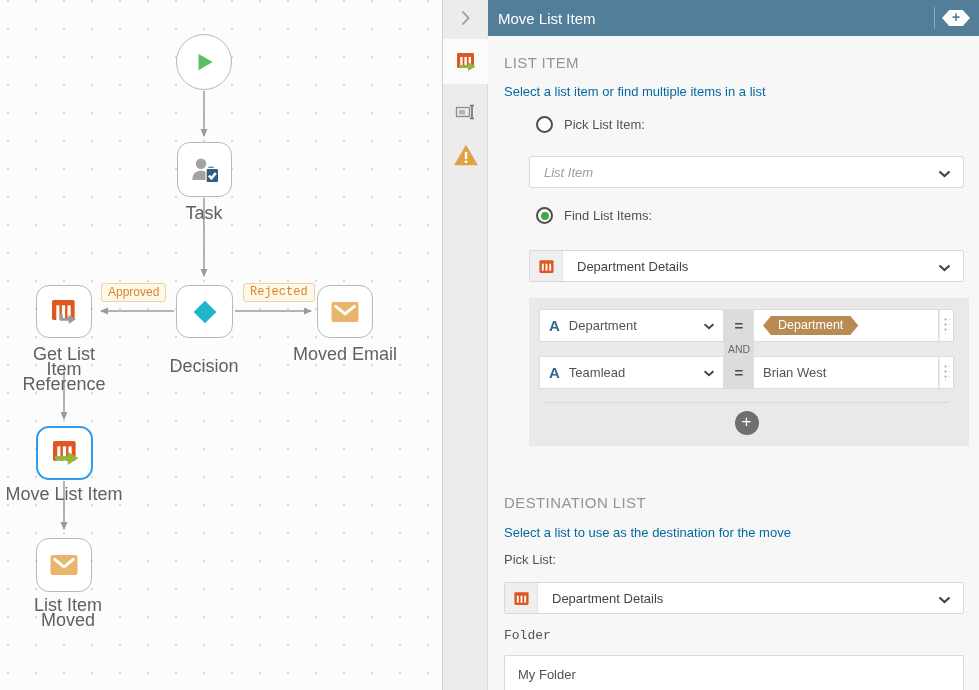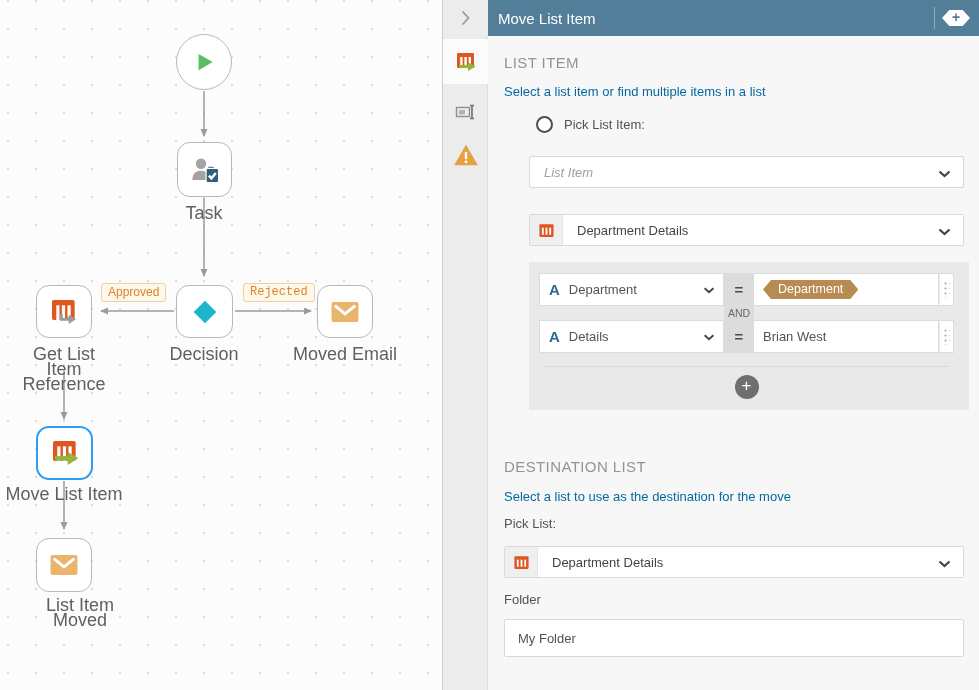--- a/index.html
+++ b/index.html
@@ -135,21 +135,21 @@
         <polyline points="14.9,16.3 16.8,18.3 20.1,14.2" fill="none" stroke="#fff" stroke-width="1.9"></polyline>
       </svg>
     </div>
     <div class="node-label" style="left:144px; top:206px; width:120px;">Task</div>
 
     <div class="node" style="left:176px; top:285px; width:57px; height:53px;">
       <svg width="32" height="32" viewBox="0 0 24 24">
         <path d="M12 3.5 L20.5 12 L12 20.5 L3.5 12 Z" fill="#1cb5c9"></path>
       </svg>
     </div>
-    <div class="node-label" style="left:144px; top:347px; width:120px;">Decision</div>
+    <div class="node-label" style="left:144px; top:359px; width:120px;">Decision</div>
 
     <div class="node" style="left:36px; top:285px; width:56px; height:53px;">
       <svg width="32" height="32" viewBox="0 0 24 24">
         <rect x="3" y="3" width="17" height="15" rx="1.3" fill="#e0561f"></rect>
         <rect x="6.2" y="7" width="2.4" height="11" fill="#fff"></rect>
         <rect x="10.4" y="7" width="2.4" height="11" fill="#fff"></rect>
         <rect x="14.6" y="7" width="2.4" height="9" fill="#fff"></rect>
         <path d="M10 13.5 V17.5 H16" fill="none" stroke="#9b9b9b" stroke-width="2.1"></path>
         <path d="M15.5 14 L21 17.5 L15.5 21 Z" fill="#9b9b9b"></path>
       </svg>
@@ -175,21 +175,21 @@
       </svg>
     </div>
     <div class="node-label" style="left:4px; top:487px; width:120px;">Move List Item</div>
 
     <div class="node" style="left:36px; top:538px; width:56px; height:54px;">
       <svg width="34" height="34" viewBox="0 0 24 24">
         <rect x="2.5" y="5" width="19" height="14" rx="1.4" fill="#e9b56d"></rect>
         <polyline points="4.8,7.5 12,13.3 19.2,7.5" fill="none" stroke="#fff" stroke-width="2"></polyline>
       </svg>
     </div>
-    <div class="node-label" style="left:20px; top:598px; width:120px;">List Item Moved</div>
+    <div class="node-label" style="left:8px; top:598px; width:120px;">List Item Moved</div>
 
     <div class="edge-badge" style="left:101px; top:283px;">Approved</div>
     <div class="edge-badge" style="left:243px; top:283px;font-family:Liberation Mono, monospace;">Rejected</div>
   </div>
 
   <div class="panel">
 
     <div class="rail-top">
       <svg width="9" height="16" viewBox="0 0 9 16">
         <polyline points="1.5,1.5 7.5,8 1.5,14.5" fill="none" stroke="#9a9a9a" stroke-width="1.8"></polyline>
@@ -241,20 +241,24 @@
         <span class="label-sm">Pick List Item:</span>
       </div>
 
       <div class="dropdown indent" style="margin-top:23px;">
         <span class="dd-placeholder">List Item</span>
         <svg class="chev" width="13" height="8" viewBox="0 0 13 8">
           <polyline points="1.5,1.5 6.5,6 11.5,1.5" fill="none" stroke="#3f454c" stroke-width="2.2"></polyline>
         </svg>
       </div>
 
+      <div class="radio-row" style="margin-top:19px;">
+        <span class="radio on"></span>
+        <span class="label-sm">Find List Items:</span>
+      </div>
 
       <div class="dropdown indent" style="margin-top:26px;">
         <span class="dd-prefix">
           <svg width="17" height="17" viewBox="0 0 24 24">
             <rect x="2" y="3" width="20" height="18" rx="1.5" fill="#e0561f"></rect>
             <rect x="5.5" y="8" width="2.6" height="10" fill="#fff"></rect>
             <rect x="10.7" y="8" width="2.6" height="10" fill="#fff"></rect>
             <rect x="15.9" y="8" width="2.6" height="10" fill="#fff"></rect>
           </svg>
         </span>
@@ -283,21 +287,21 @@
               <span class="dots"></span>
             </div>
 
           <div></div>
           <div class="cell-and">AND</div>
           <div></div>
           <div></div>
 
           <div class="cell-field">
             <span class="field-a">A</span>
-            <span class="field-name">Details</span>
+            <span class="field-name">Teamlead</span>
             <svg class="chev" width="12" height="7" viewBox="0 0 13 8">
               <polyline points="1.5,1.5 6.5,6 11.5,1.5" fill="none" stroke="#3f454c" stroke-width="2.2"></polyline>
             </svg>
           </div>
           <div class="cell-eq">=</div>
           <div class="cell-val">Brian West</div>
           <div class="cell-handle">
               <span class="dots"></span>
             </div>
         </div>
@@ -318,17 +322,17 @@
             <rect x="10.7" y="8" width="2.6" height="10" fill="#fff"></rect>
             <rect x="15.9" y="8" width="2.6" height="10" fill="#fff"></rect>
           </svg>
         </span>
         <span class="dd-value">Department Details</span>
         <svg class="chev" width="13" height="8" viewBox="0 0 13 8">
           <polyline points="1.5,1.5 6.5,6 11.5,1.5" fill="none" stroke="#3f454c" stroke-width="2.2"></polyline>
         </svg>
       </div>
 
-      <p class="label-sm" style="margin-top:14px;">Folder</p>
+      <p class="label-sm" style="margin-top:14px;font-family:Liberation Mono, monospace;">Folder</p>
       <input class="text-input" style="margin-top: 12px;" type="text" value="My Folder">
     </div>
   </div>
 </div>
 
 </body></html>

